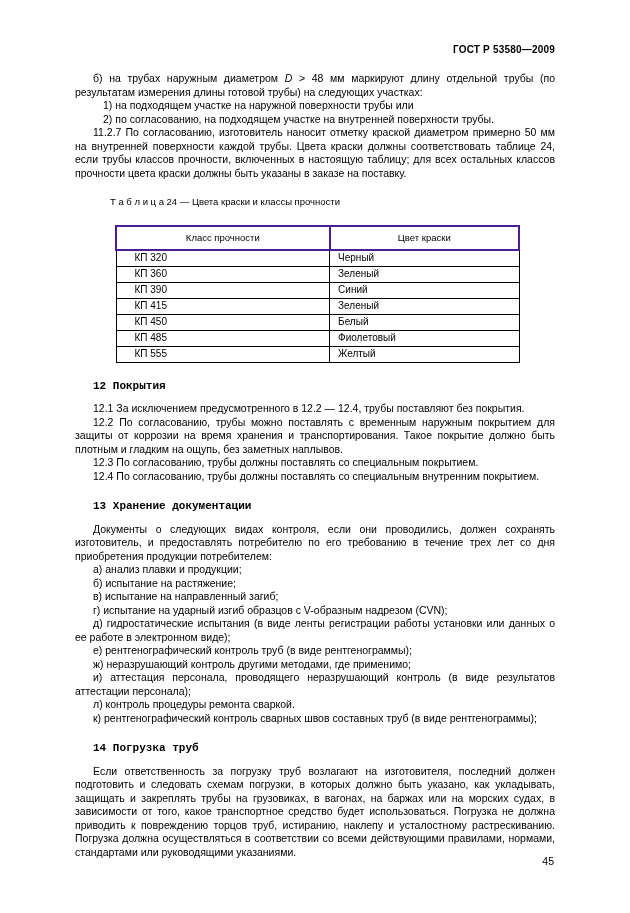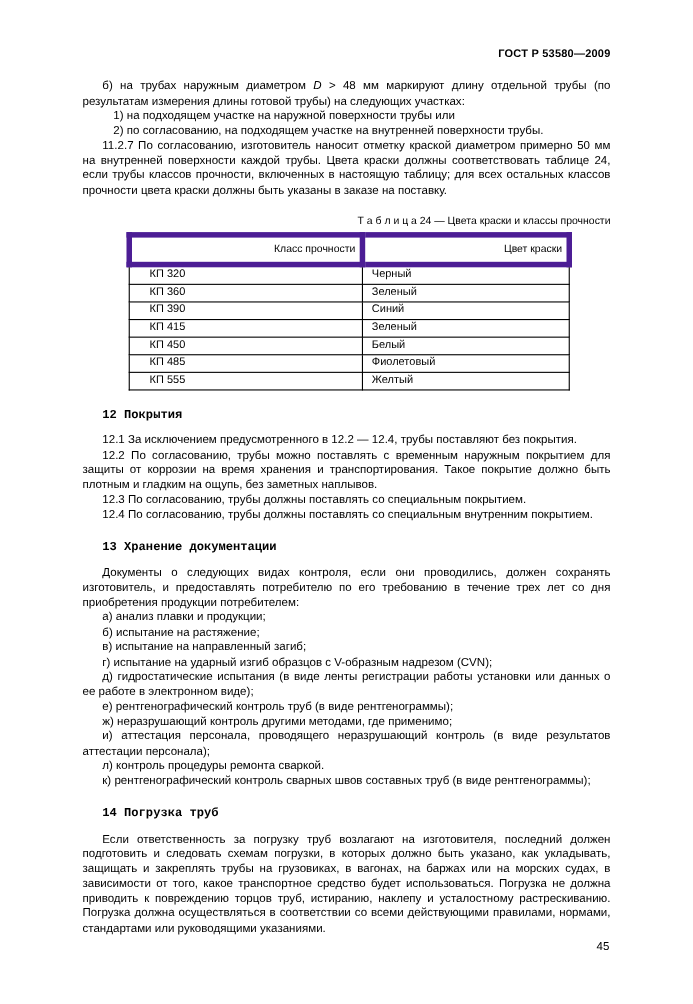--- a/index.html
+++ b/index.html
@@ -29,37 +29,37 @@
     line-height: 13.5px;
     text-align: justify;
   }
   p { margin: 0; }
   .para { text-indent: 18px; }
   .sub  { text-indent: 28px; text-align: left; }
   .var  { font-style: italic; }
   .table-caption {
     font-size: 9.5px;
     text-indent: 0;
-    text-align: right;
-    margin: 15px 0 2px 35px;
+    text-align: left;
+    margin: 15px 0 16px 35px;
   }
   table.paint-table {
     border-collapse: collapse;
     margin-left: 40px;
     width: 405px;
     font-size: 10px;
     line-height: 12px;
     margin-bottom: 6px;
   }
   .paint-table th {
-    border: 5px solid #4c1d95;
+    border: 2px solid #4c1d95;
     font-weight: normal;
     font-size: 9.5px;
     padding: 5px 4px;
-    text-align: right;
+    text-align: center;
   }
   .paint-table td {
     border: 1px solid #000;
     padding: 1.5px 4px;
     text-align: left;
   }
   .paint-table td.col1 { width: 53%; padding-left: 18px; }
   .paint-table td.col2 { padding-left: 8px; }
   h2 {
     font-size: 11px;

